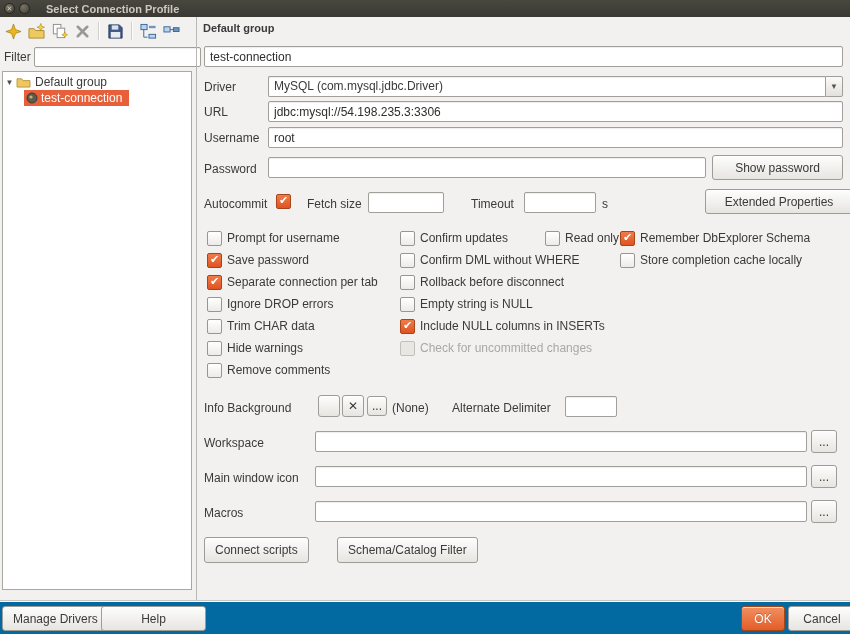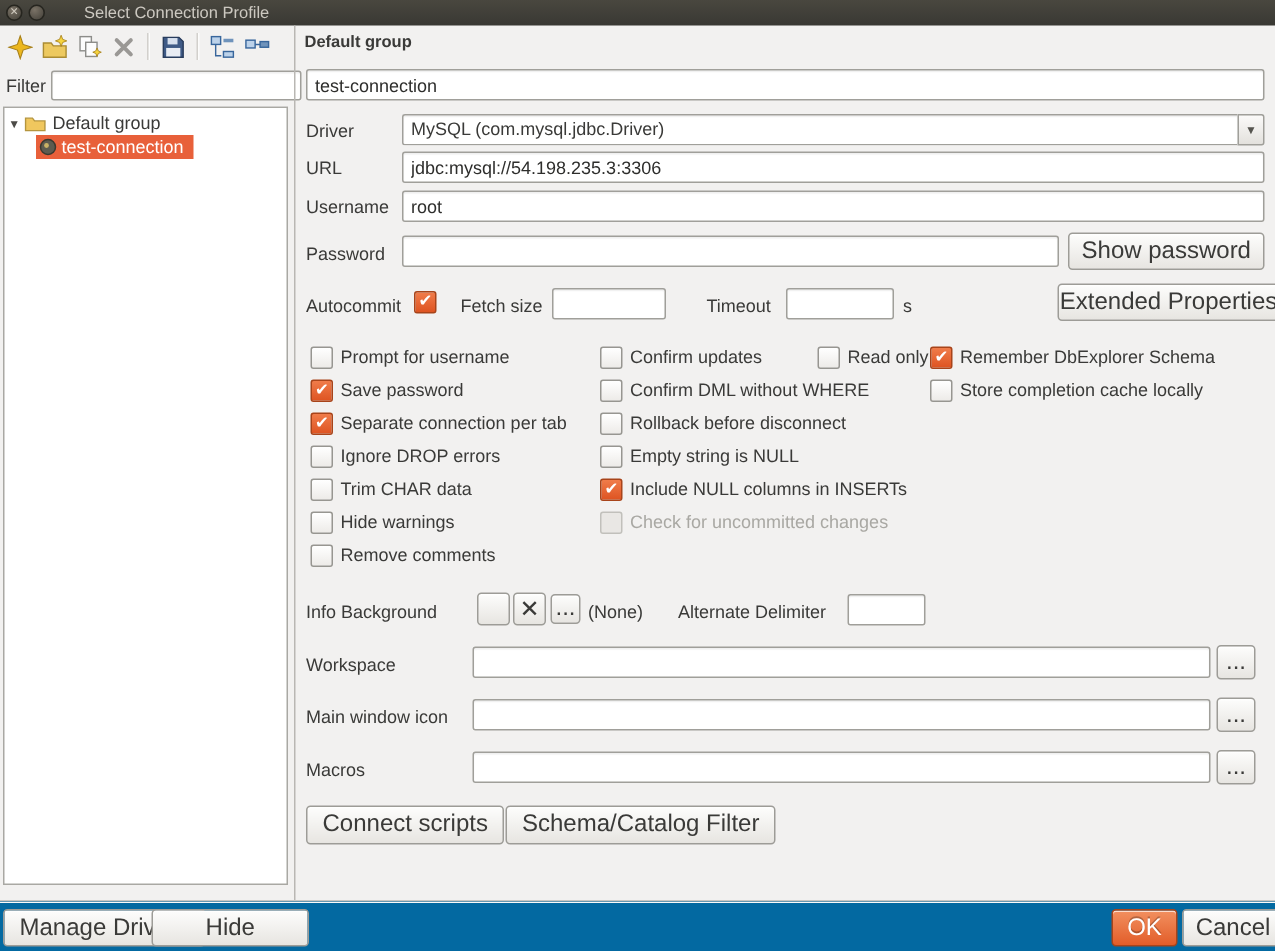--- a/index.html
+++ b/index.html
@@ -3,39 +3,39 @@
 <meta charset="utf-8">
 <style>
   *{box-sizing:border-box;margin:0;padding:0}
   body{font-family:"Liberation Sans","DejaVu Sans",sans-serif;font-size:12px;color:#3a3a38;background:#d8d6d3}
   .window{position:relative;width:850px;height:634px;background:#f2f1f0;overflow:hidden}
   .abs{position:absolute}
   .lbl{position:absolute;white-space:nowrap;line-height:15px}
   
   .titlebar{position:absolute;left:0;top:0;width:850px;height:17px;background:linear-gradient(#49473f,#393833);display:flex;align-items:center;padding-left:4px;gap:4px}
   .winbtn{width:11px;height:11px;border-radius:50%;border:1px solid #26251f;background:radial-gradient(circle at 35% 30%,#7a7266,#423f38);color:#cfcabf;font-size:7px;line-height:9px;text-align:center}
-  .titlebar .title{color:#ccc8c0;font-weight:normal;font-size:11px;margin-left:22px}
+  .titlebar .title{color:#ccc8c0;font-weight:bold;font-size:11px;margin-left:12px}
   
   .toolbar{position:absolute;left:0;top:17px;width:196px;height:28px;display:flex;align-items:center;padding-left:2px}
   .tool-btn{width:23px;height:24px;display:flex;align-items:center;justify-content:center;border-radius:2px}
   .tool-sep{width:2px;height:18px;border-left:1px solid #d2d0cc;border-right:1px solid #fcfcfb;margin:0 4px}
   
   .filter-row{position:absolute;left:4px;top:47px;width:188px;display:flex;align-items:center;gap:3px}
   .tree{position:absolute;left:2px;top:71px;width:190px;height:519px;background:#ffffff;border:1px solid #a9a8a3;padding-top:2px}
   .tree-row{display:flex;align-items:center;height:16px}
   .expander{width:13px;text-align:center;font-size:8px;color:#4c4b47}
   .tree-label{padding:0 4px}
   .sel{display:inline-flex;align-items:center;gap:3px;background:#e8603a;color:#fff;height:16px;padding:0 7px 0 2px}
   .vsep{position:absolute;left:196px;top:17px;width:1px;height:583px;background:#b9b7b3}
   
   .tin{position:absolute;background:#fff;border:1px solid #a09f9a;border-radius:2px;height:21px;padding:0 5px;font:inherit;font-size:12px;color:#2e2e2c;box-shadow:inset 0 1px 1px rgba(0,0,0,.07)}
   .combo{position:absolute;display:flex;height:21px}
   .combo-text{flex:1;background:#fff;border:1px solid #a09f9a;border-right:none;border-radius:2px 0 0 2px;line-height:19px;padding:0 5px;box-shadow:inset 0 1px 1px rgba(0,0,0,.07)}
   .combo-btn{width:18px;border:1px solid #a09f9a;border-radius:0 2px 2px 0;background:linear-gradient(#fbfaf9,#e3e1dd);display:flex;align-items:center;justify-content:center;font-size:8px;color:#55544f}
-  .btn{position:absolute;display:inline-flex;align-items:center;justify-content:center;background:linear-gradient(#fdfdfc,#e7e5e1);border:1px solid #9d9c97;border-radius:3px;height:25px;padding:0 10px;font:inherit;font-size:16px;color:#3a3a38;white-space:nowrap;box-shadow:inset 0 1px 0 rgba(255,255,255,.7)}
+  .btn{position:absolute;display:inline-flex;align-items:center;justify-content:center;background:linear-gradient(#fdfdfc,#e7e5e1);border:1px solid #9d9c97;border-radius:3px;height:25px;padding:0 10px;font:inherit;font-size:12px;color:#3a3a38;white-space:nowrap;box-shadow:inset 0 1px 0 rgba(255,255,255,.7)}
   .btn-sm{height:22px;padding:0 5px}
   .btn-ok{background:linear-gradient(#f29060,#e25d29);border-color:#a8441a;color:#fff;text-shadow:0 -1px 0 rgba(0,0,0,.25)}
   
   .cb{display:flex;align-items:center;gap:5px;height:22px;white-space:nowrap}
   .cb .box{width:15px;height:15px;flex:0 0 15px;border:1px solid #979691;border-radius:2px;background:linear-gradient(#ffffff,#edebe8);position:relative}
   .cb[data-checked="true"] .box{background:linear-gradient(#f07c4a,#de5422);border-color:#a8441a}
   .cb[data-checked="true"] .box::after{content:"✔";position:absolute;left:2px;top:-1px;color:#fff;font-size:11px;font-weight:bold}
   .cb[data-disabled="true"]{color:#a9a8a3}
   .cb[data-disabled="true"] .box{background:#e9e7e4;border-color:#c1c0bb}
   .opt-col{display:flex;flex-direction:column}
@@ -265,18 +265,18 @@
   <input class="tin" style="left: 315px; top: 501px; width: 492px;" value="">
   <button class="btn btn-sm" style="left:811px;top:500px;width:26px;height:23px">
       <span>...</span>
     </button>
 
   <button class="btn" style="left:204px;top:537px;height:26px">Connect scripts</button>
   <button class="btn" style="left:337px;top:537px;height:26px">Schema/Catalog Filter</button>
 
   <div class="footer">
     <button class="btn" style="left:2px;top:5px">Manage Drivers</button>
-    <button class="btn" style="left:101px;top:5px;width:105px">Hide</button>
+    <button class="btn" style="left:101px;top:5px;width:105px">Help</button>
     <button class="btn btn-ok" style="left:741px;top:5px;width:44px">OK</button>
     <button class="btn" style="left:788px;top:5px;width:68px">Cancel</button>
   </div>
 
 </div>
 
 </body></html>

